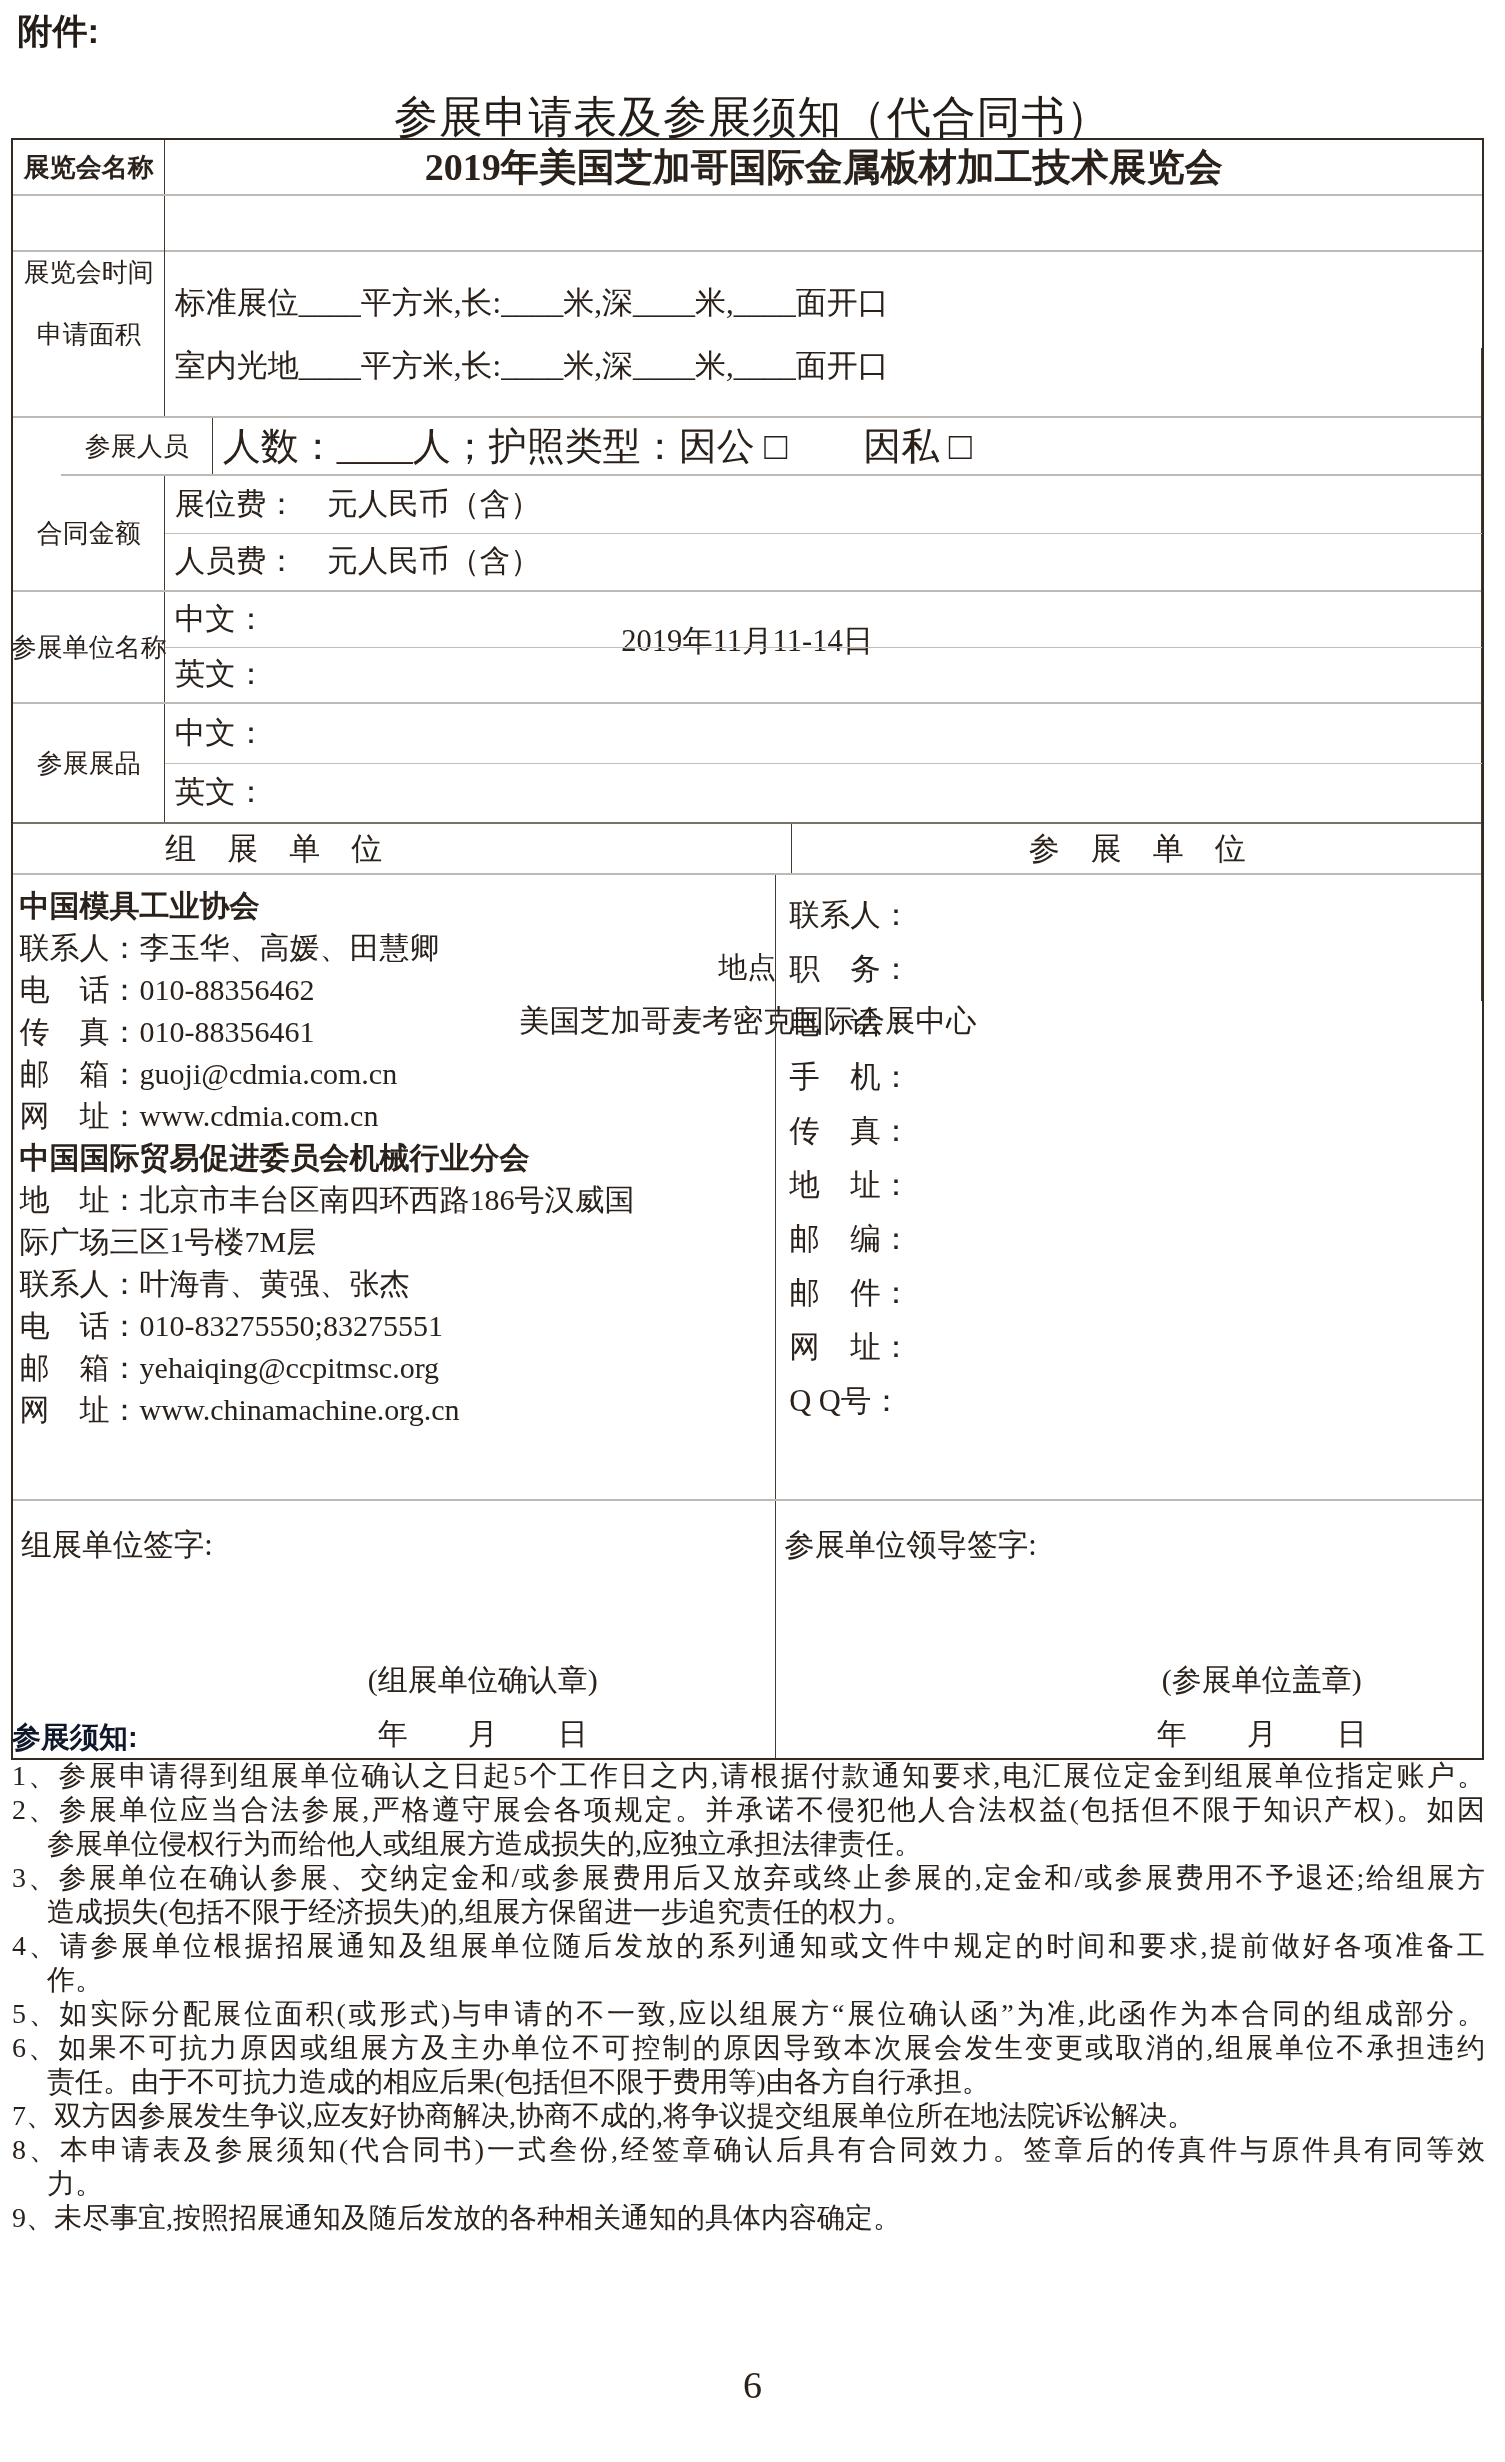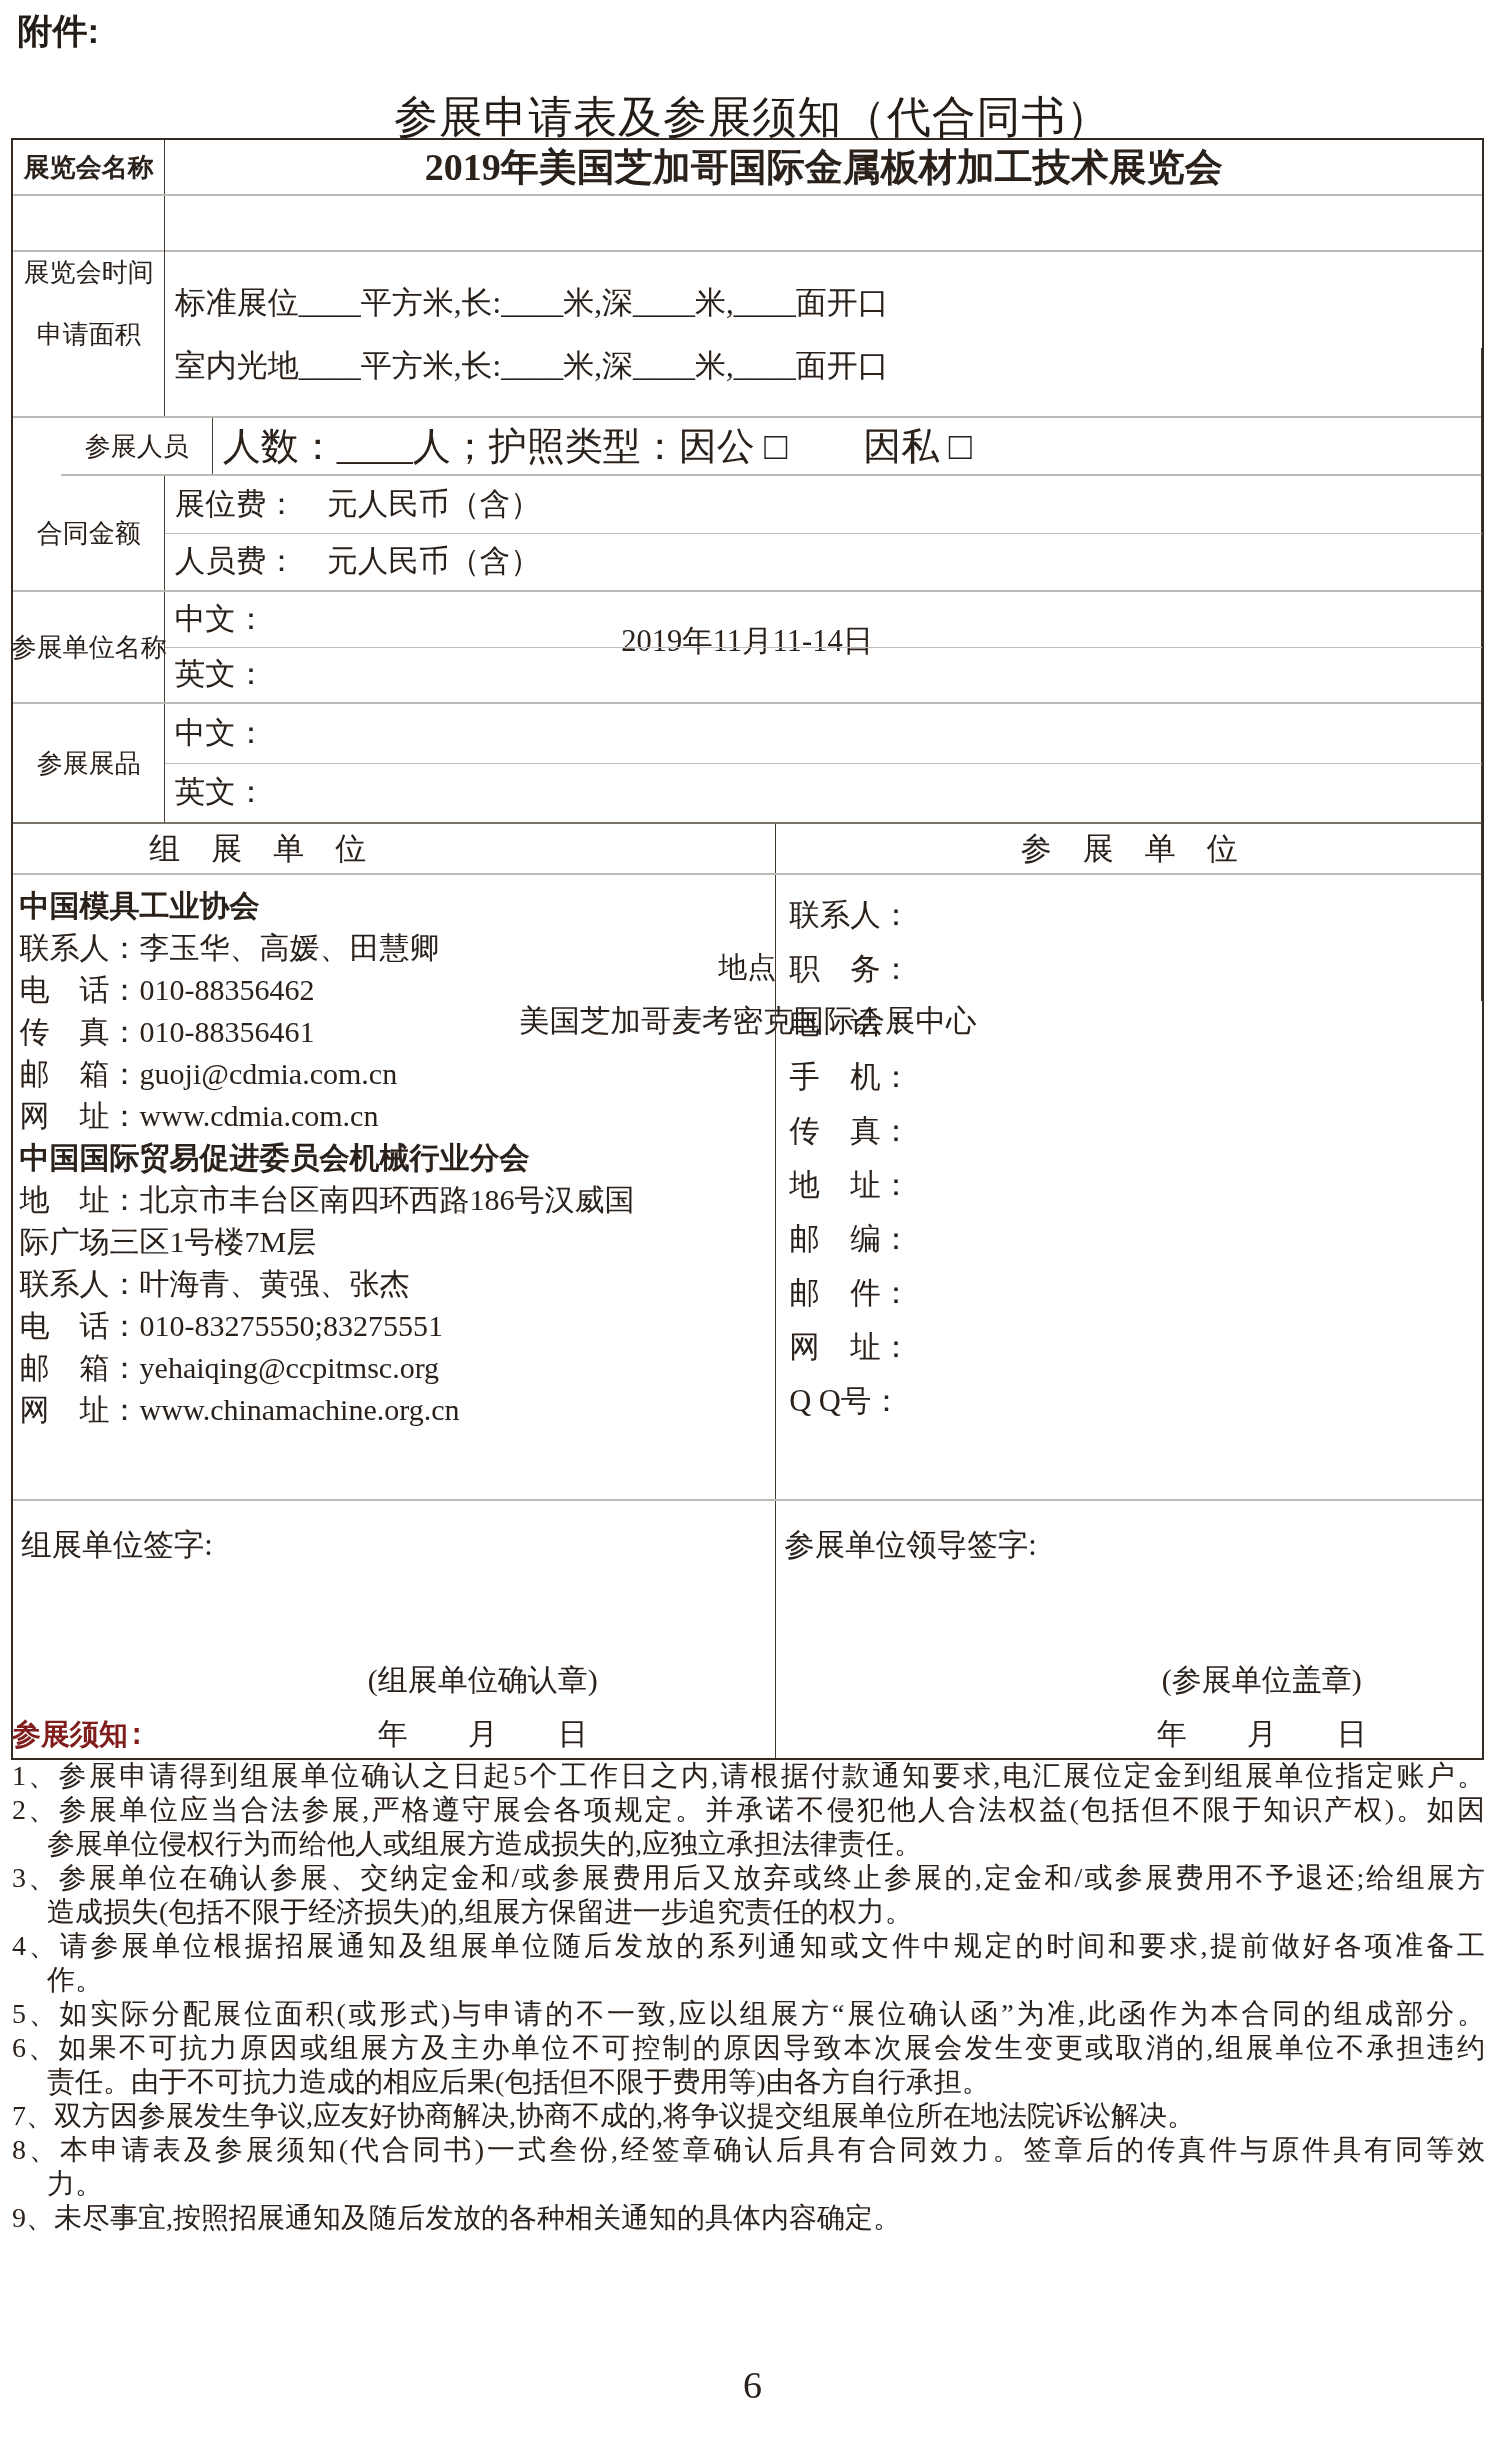--- a/index.html
+++ b/index.html
@@ -23,40 +23,40 @@
   .cell-venuelab{flex:0 0 67px;display:flex;align-items:center;justify-content:center;
                  font-size:29px;border-right:1.6px solid #44392f;box-sizing:border-box;}
   .cell-venue{flex:1;display:flex;align-items:center;justify-content:center;font-size:30.5px;}
   .val-multi{flex:1;display:flex;flex-direction:column;justify-content:center;padding-left:9.6px;
              font-size:31px;line-height:63px;box-sizing:border-box;white-space:pre-wrap;}
   .stack{flex:1;display:flex;flex-direction:column;box-sizing:border-box;}
   .sub{flex:1;display:flex;align-items:center;padding-left:9.6px;font-size:30.5px;box-sizing:border-box;
        white-space:pre-wrap;}
   .sub.first{border-bottom:1.6px solid #c2beba;}
   .hcell-l{flex:0 0 763px;border-right:1.6px solid #44392f;display:flex;align-items:center;
-           padding-left:136px;font-size:31px;box-sizing:border-box;white-space:pre-wrap;}
+           padding-left:136px;font-size:31px;box-sizing:border-box;white-space:pre-wrap;margin-left:16px;}
   .hcell-r{flex:1;display:flex;align-items:center;justify-content:center;font-size:31px;white-space:pre-wrap;}
   .ccell-l{flex:0 0 763px;border-right:1.6px solid #44392f;padding:9.6px 4.8px 0 6.4px;font-size:30px;
            line-height:42px;box-sizing:border-box;}
   .ccell-r{flex:1;padding:13px 0 0 13px;font-size:30.5px;line-height:54px;box-sizing:border-box;}
   .c-line{white-space:pre-wrap;}
   .org-name{font-weight:bold;}
   .field-line{white-space:pre-wrap;}
   .scell{position:relative;box-sizing:border-box;}
   .scell.l{flex:0 0 763px;border-right:1.6px solid #44392f;}
   .scell.r{flex:1;}
   .sig-label{position:absolute;top:24px;left:8px;font-size:30.5px;white-space:pre-wrap;}
   .stamp-block{position:absolute;top:159px;text-align:center;}
   .stamp-block.l{left:321px;width:297px;}
   .stamp-block.r{left:353px;width:265px;}
   .stamp-line{font-size:30px;white-space:pre-wrap;}
   .date-line{font-size:30px;margin-top:13px;white-space:pre-wrap;}
   .notes{position:absolute;top:1718px;left:12px;width:1473px;}
-  .notes-title{font-family:Liberation Mono, monospace;font-weight:bold;
-               font-size:29px;line-height:38px;margin-bottom:3.2px;color:#7f1d1d;}
+  .notes-title{font-family:Liberation Sans, sans-serif;font-weight:bold;
+               font-size:29px;line-height:38px;margin-bottom:3.2px;color:#0f172a;}
   .note-line{font-size:28px;line-height:34px;white-space:pre-wrap;}
   .note-line.cont{padding-left:35px;}
   .note-line.fill{text-align:justify;text-align-last:justify;}
   .pagenum{position:absolute;top:2363px;left:0;width:100%;text-align:center;font-size:38px;}
 </style>
 </head>
 <body>
 
 <div class="page">
 

